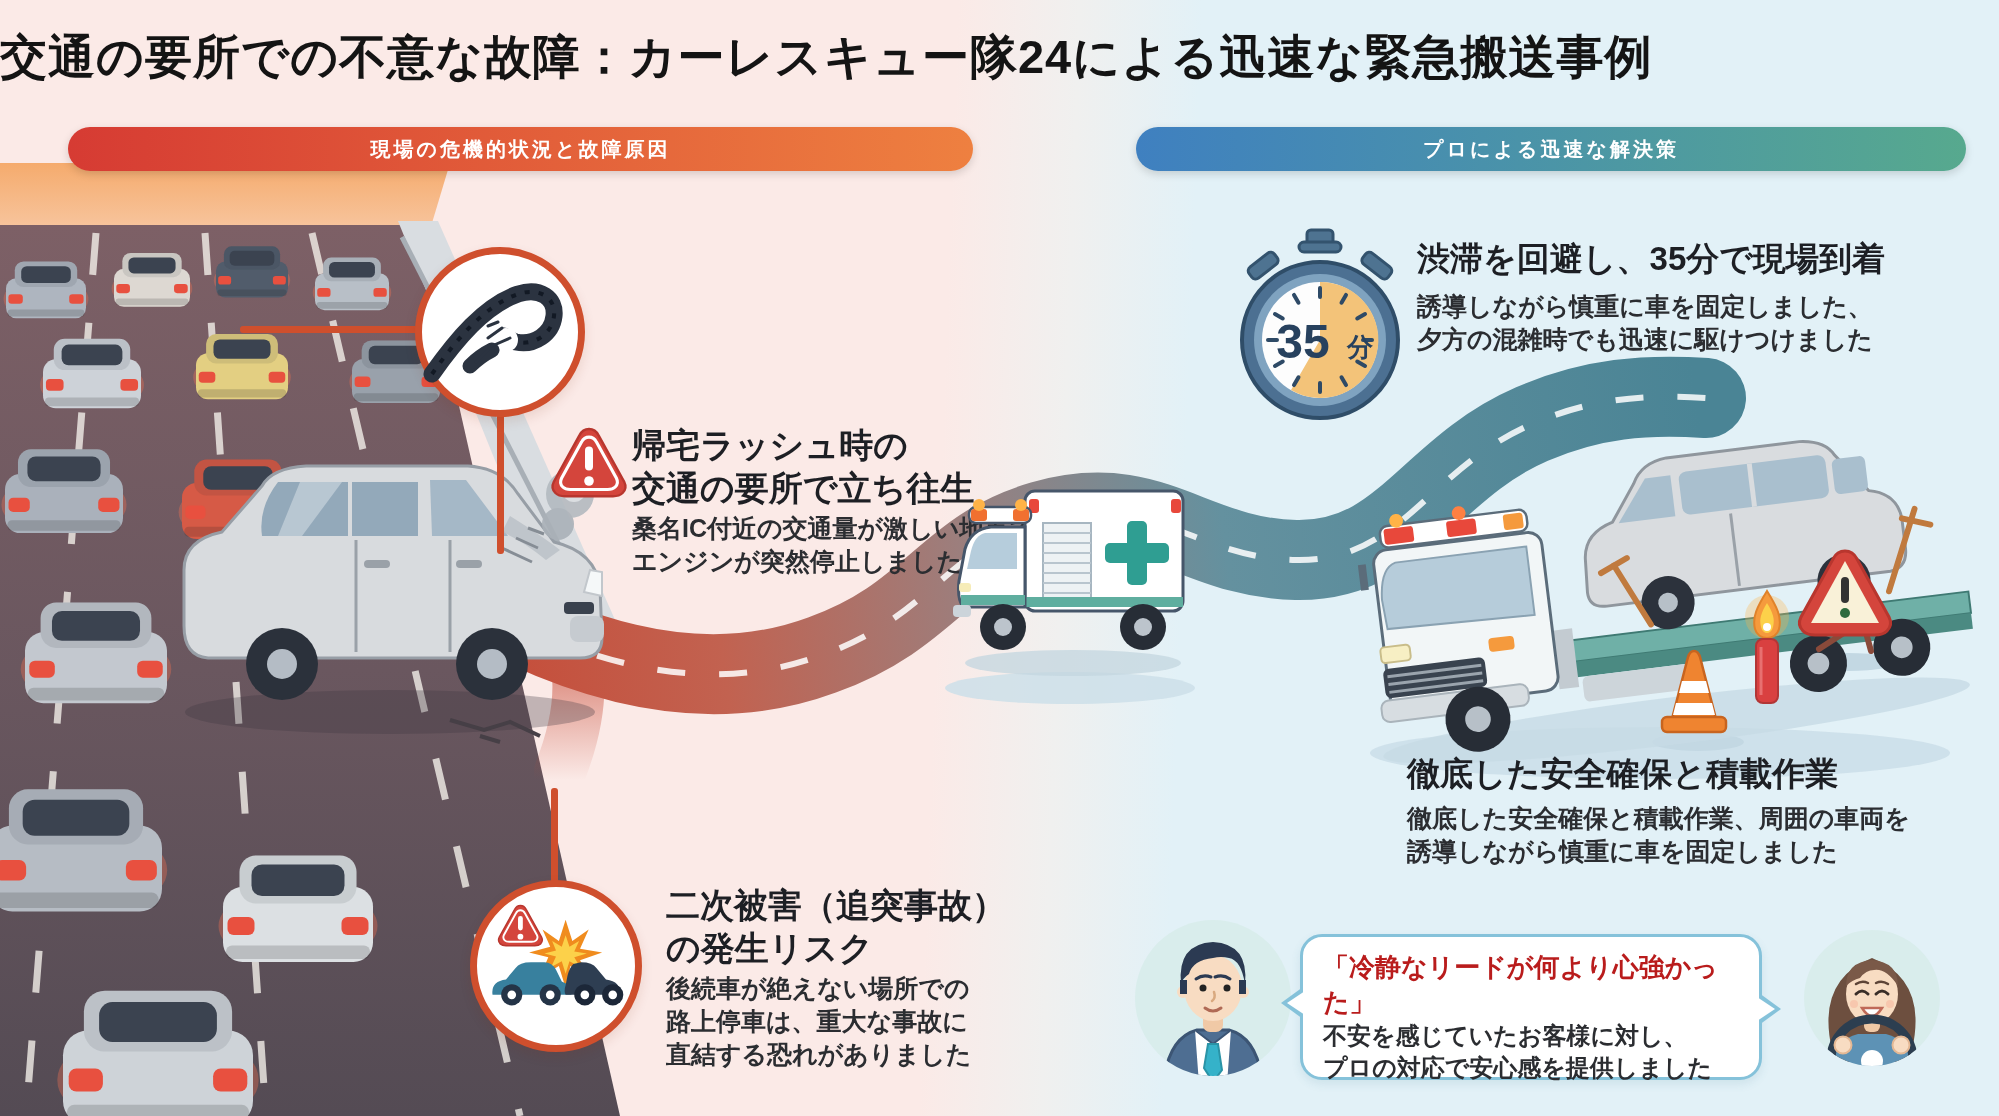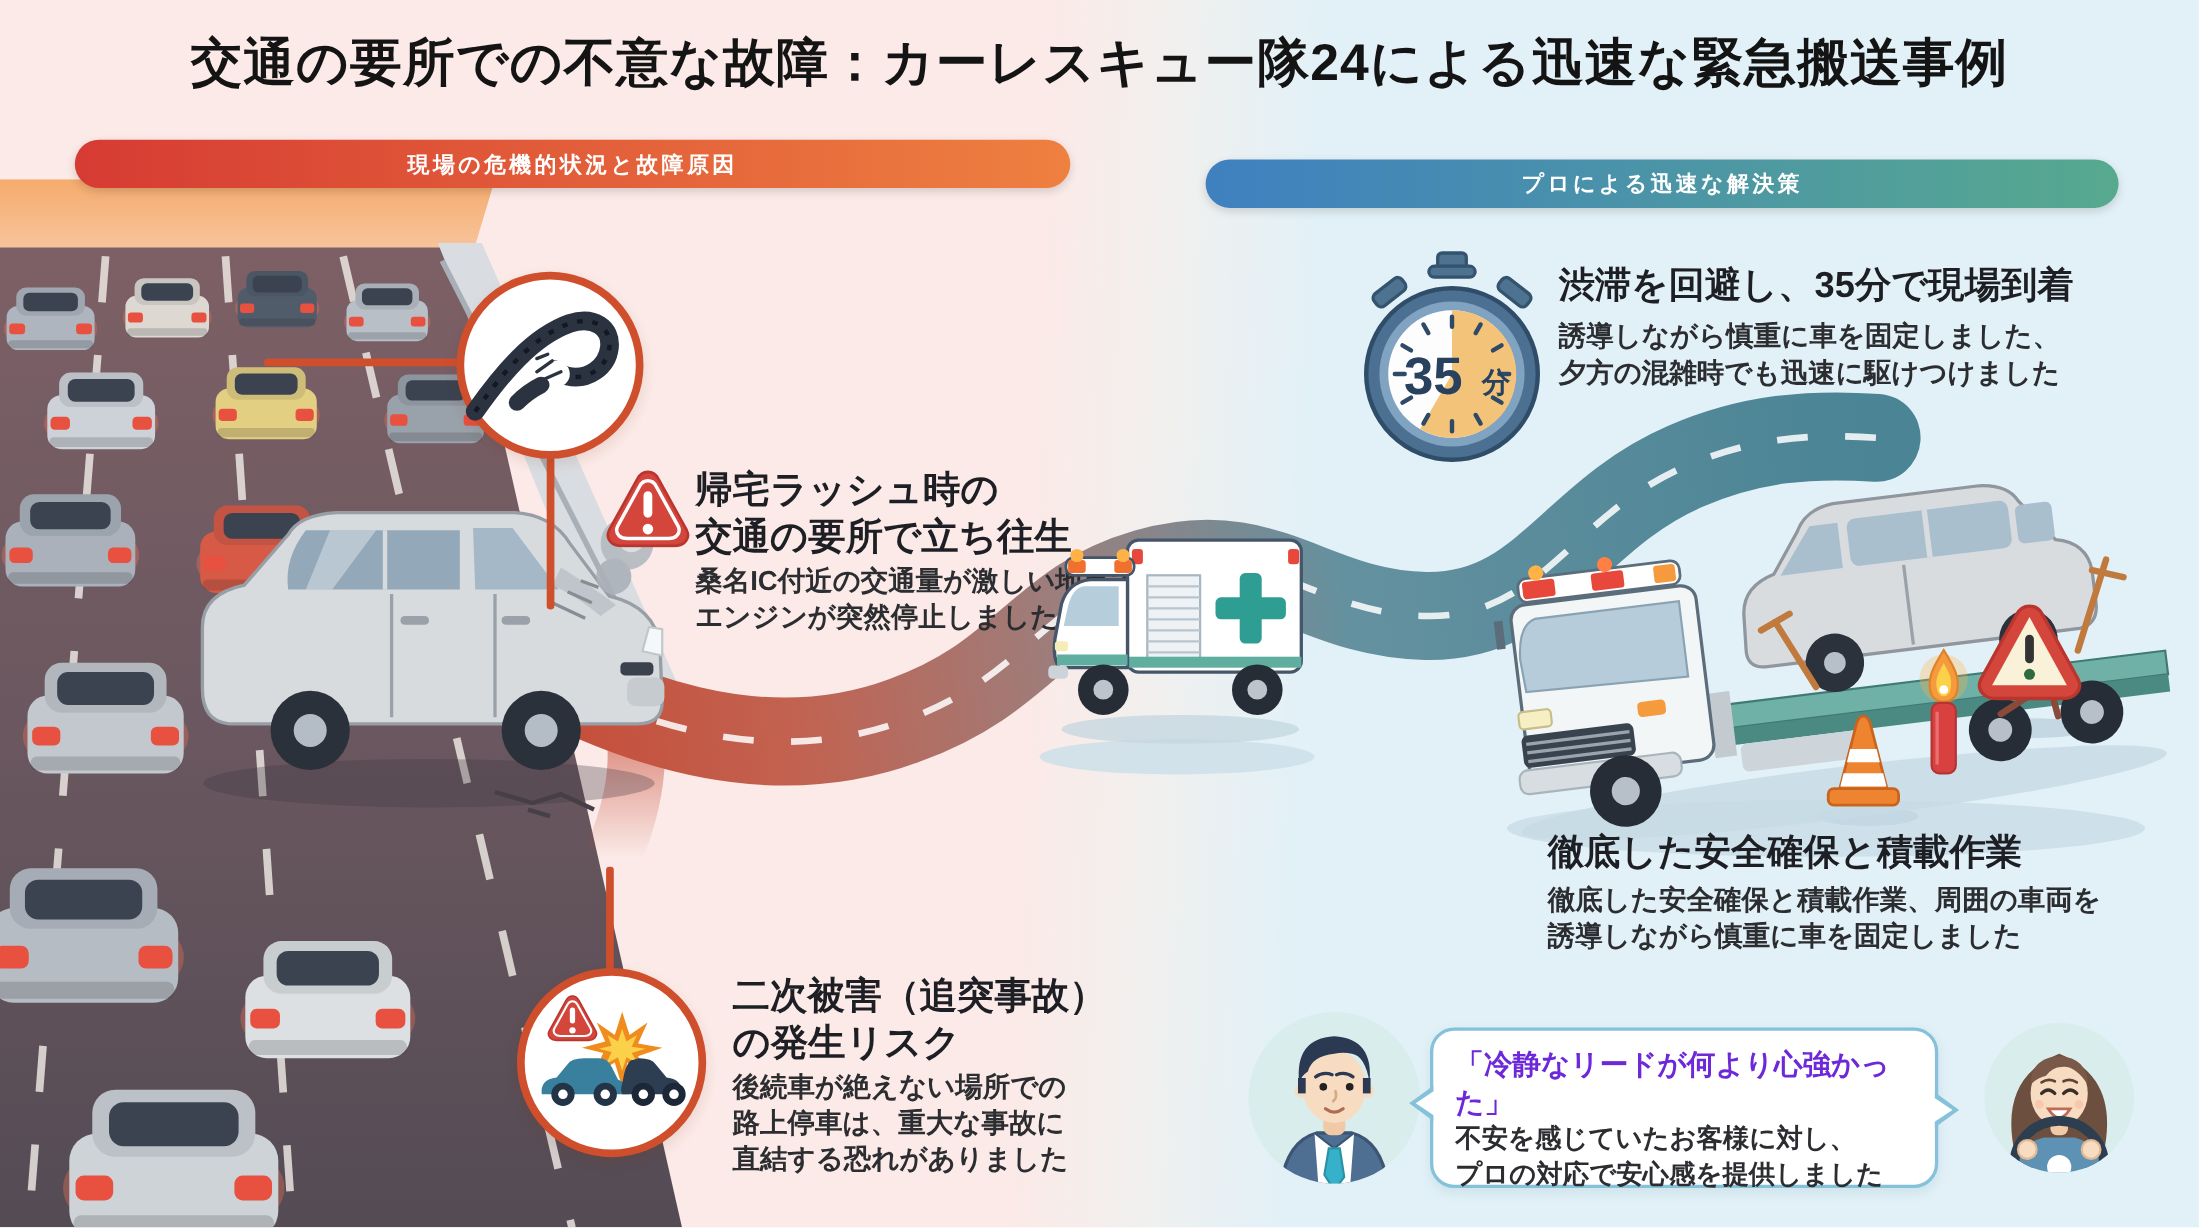--- a/index.html
+++ b/index.html
@@ -1,33 +1,33 @@
 <!DOCTYPE html>
 <html><head>
 <meta charset="utf-8">
 <style>
   html,body{margin:0;padding:0;background:#fff;}
   .page{position:relative;width:1999px;height:1116px;overflow:hidden;
     font-family:"Liberation Sans","DejaVu Sans",sans-serif;
     background:linear-gradient(92deg,#fbeae7 0%,#fbeae7 47%,#f0f0ef 53%,#e2f1f7 59%,#e2f1f7 100%);}
   .abs{position:absolute;}
-  .title{left:0;top:26px;width:100%;text-align:center;font-size:47px;font-weight:700;
+  .title{left:0;top:26px;width:100%;font-size:47px;font-weight:700;
     color:#141414;letter-spacing:1px;}
   .pill{height:44px;border-radius:32px;display:flex;align-items:center;justify-content:center;
     color:#fff;font-size:20px;font-weight:700;letter-spacing:3px;box-shadow:0 3px 9px rgba(0,0,0,.15);}
   .pill-problem{left:68px;top:127px;width:905px;background:linear-gradient(90deg,#d63b33,#ee8040);}
-  .pill-solution{left:1096px;top:127px;width:830px;background:linear-gradient(90deg,#3f80c0,#57a98e);margin-top:18px;}
+  .pill-solution{left:1136px;top:127px;width:830px;background:linear-gradient(90deg,#3f80c0,#57a98e);}
   .heading{font-size:34px;line-height:43px;font-weight:700;color:#1d1f24;white-space:pre-line;}
   .body{font-size:25px;line-height:33px;font-weight:600;color:#2b2d31;white-space:pre-line;}
   .connector{background:#cf4f2d;border-radius:3px;}
   .callout-circle{border:7px solid #cf4f2d;background:#fff;border-radius:50%;
     box-shadow:0 5px 12px rgba(120,40,20,.12);display:flex;align-items:center;justify-content:center;}
   .bubble{left:1300px;top:934px;width:462px;height:146px;background:#fff;border:3px solid #85c2da;
     border-radius:22px;padding:13px 20px;box-sizing:border-box;box-shadow:0 4px 10px rgba(60,120,150,.12);}
-  .quote{font-size:26px;font-weight:700;color:#6d28d9;}
+  .quote{font-size:26px;font-weight:700;color:#b91c1c;}
   .bubble .body{margin-top:0;font-size:24px;line-height:32px;}
   .tail{position:absolute;width:0;height:0;}
   .tail-l1{left:-22px;top:50px;border-top:16px solid transparent;border-bottom:16px solid transparent;border-right:22px solid #85c2da;}
   .tail-l2{left:-16px;top:54px;border-top:12px solid transparent;border-bottom:12px solid transparent;border-right:18px solid #fff;}
   .tail-r1{right:-22px;top:56px;border-top:16px solid transparent;border-bottom:16px solid transparent;border-left:22px solid #85c2da;}
   .tail-r2{right:-16px;top:60px;border-top:12px solid transparent;border-bottom:12px solid transparent;border-left:18px solid #fff;}
   .towtruck{transform:rotate(-7deg);transform-origin:50% 55%;}
 </style>
 </head>
 <body>

